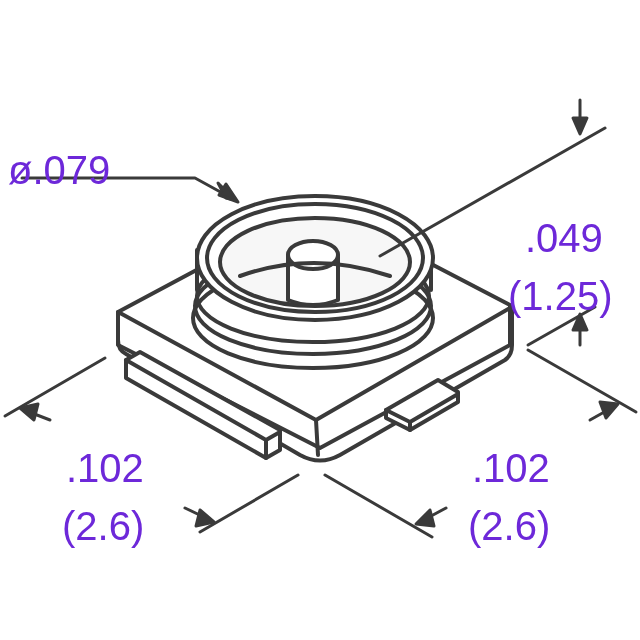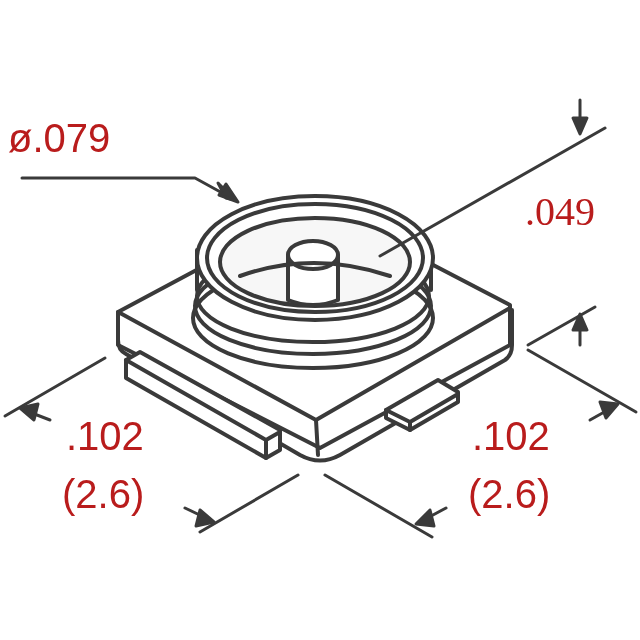--- a/index.html
+++ b/index.html
@@ -2,24 +2,25 @@
 <html><head>
   <meta charset="utf-8">
   <style>
     html, body { margin: 0; padding: 0; background: #ffffff; }
     .canvas { position: relative; width: 640px; height: 640px; background: #ffffff; overflow: hidden; }
     svg { position: absolute; left: 0; top: 0; }
     .dim-label {
       position: absolute;
       font-family: "Liberation Sans", sans-serif;
       font-size: 40px;
-      color: #b91c1c;
+      color: #6d28d9;
       line-height: 1;
       white-space: nowrap;
       letter-spacing: 0px;
+      margin-top: 32px;
     }
   </style>
 </head>
 <body>
 
 <div class="canvas">
   <svg width="640" height="640" viewBox="0 0 640 640" fill="none" stroke="#3a3a3a" stroke-width="4" stroke-linejoin="round" stroke-linecap="round">
 
     <g>
       <path d="M118 312 L318 205 L510 305 L510 345 L320 448 L118 345 Z" fill="#ffffff"></path>
@@ -85,20 +86,21 @@
       <path d="M590 420 L615 406"></path>
       <path d="M618 404 L600 402 L606 418 Z" fill="#3a3a3a"></path>
       <path d="M325 475 L432 537"></path>
       <path d="M446 508 L420 522"></path>
       <path d="M416 524 L434 526 L430 510 Z" fill="#3a3a3a"></path>
     </g>
   </svg>
 
   <div class="dim-label" style="left:8px; top:118px;">ø.079</div>
 
-  <div class="dim-label" style="left:525px; top:192px;font-family:Liberation Serif, serif;">.049</div>
+  <div class="dim-label" style="left:525px; top:186px;">.049</div>
+  <div class="dim-label" style="left:508px; top:244px;">(1.25)</div>
 
   <div class="dim-label" style="left:66px; top:416px;">.102</div>
   <div class="dim-label" style="left:62px; top:474px;">(2.6)</div>
 
   <div class="dim-label" style="left:472px; top:416px;">.102</div>
   <div class="dim-label" style="left:468px; top:474px;">(2.6)</div>
 </div>
 
 </body></html>

